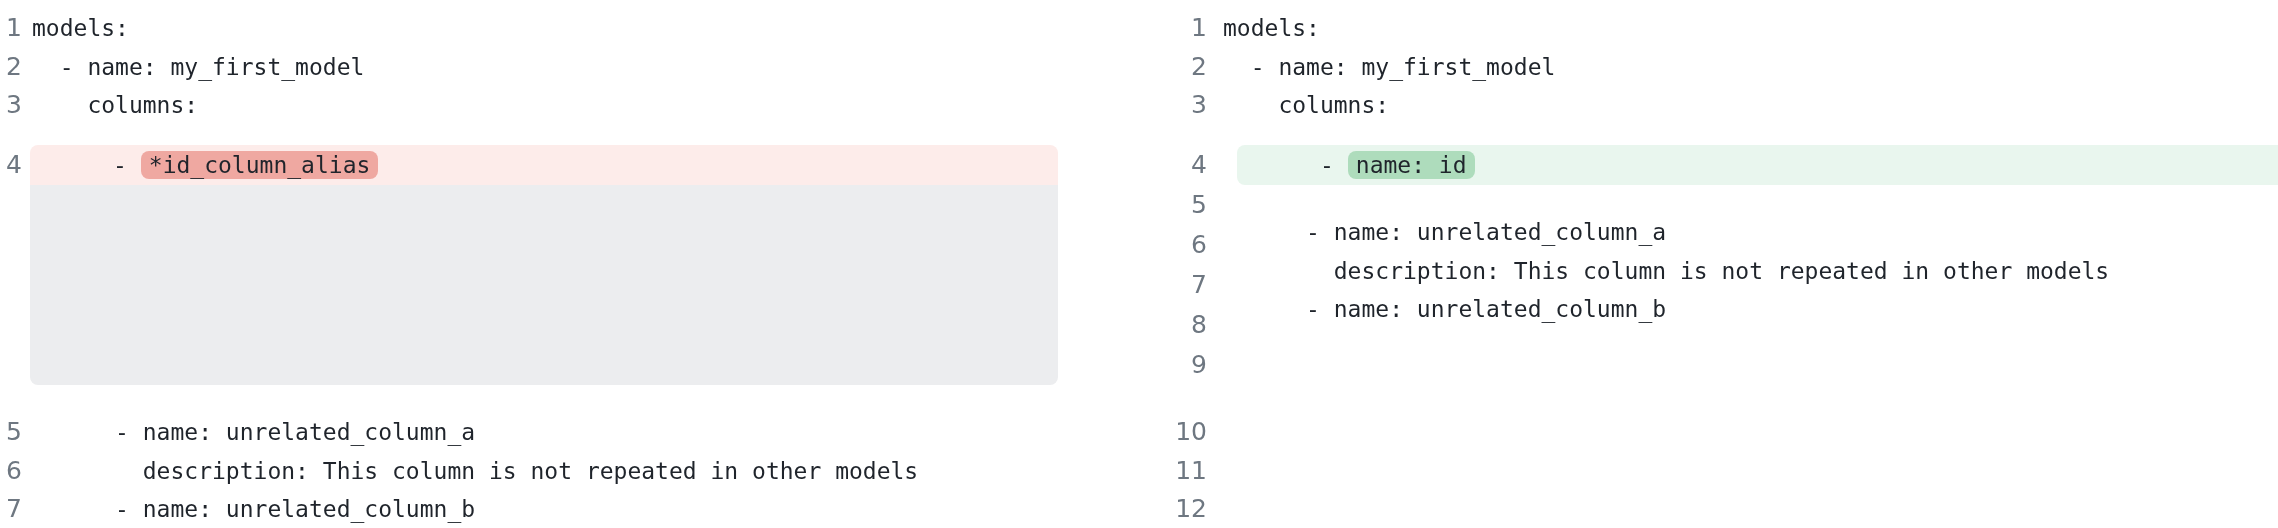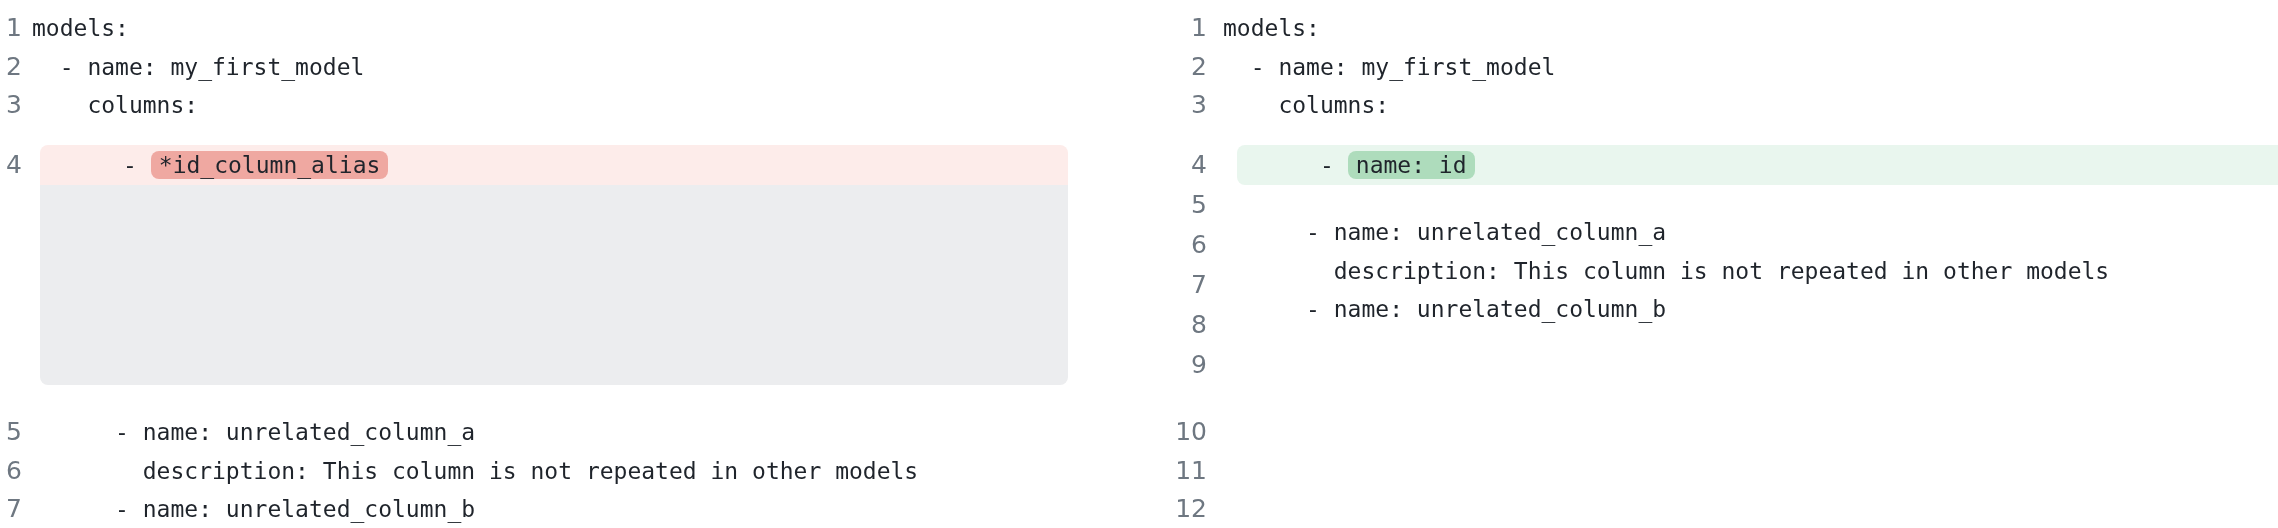--- a/index.html
+++ b/index.html
@@ -24,21 +24,21 @@
 
   .num, .line { height: 38.7px; line-height: 38.7px; white-space: pre; }
   .num.hunk-row, .line.hunk-row { height: 40px; line-height: 40px; }
   .line { color: var(--code-color); font-size: 23px; padding-left: 2px; }
   .panel-right .line { padding-left: 10px; }
 
   .gap-before-hunk { height: 20px; flex: none; }
   .gap-after-hunk  { height: 28px; flex: none; }
 
   .hunk { border-radius: 8px; overflow: hidden; flex: none; }
-  .panel-left  .hunk { margin-left: 10px; width: 1028px; }
+  .panel-left  .hunk { width: 1028px; }
   .panel-right .hunk { margin-left: 24px; width: 1191px; }
   .hunk .line { padding-left: 0; }
 
   .hunk-line-removed { background: var(--removed-line-bg); }
   .hunk-line-added   { background: var(--added-line-bg); }
   .filler { background: var(--filler-bg); }
 
   .tok { border-radius: 8px; padding: 1px 8px; white-space: pre; }
   .tok-removed { background: var(--removed-token-bg); }
   .tok-added   { background: var(--added-token-bg); }

